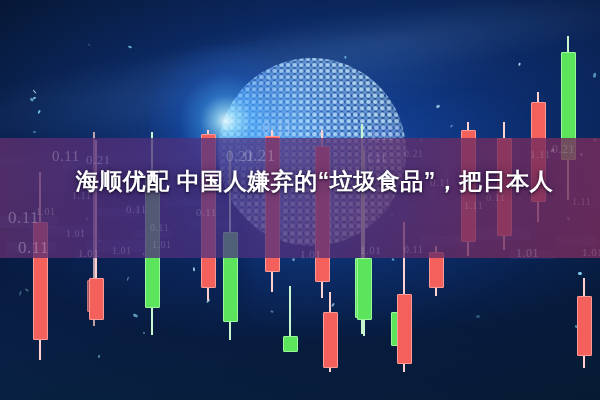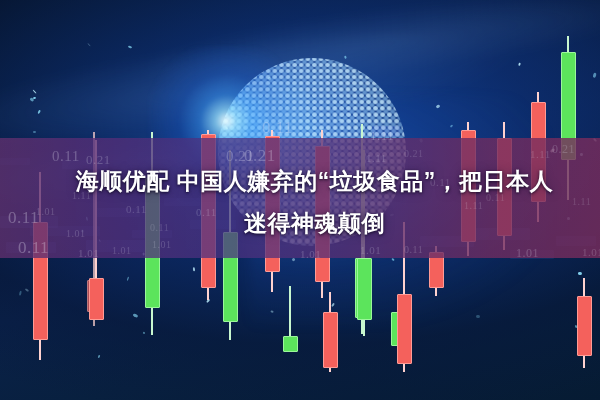--- a/index.html
+++ b/index.html
@@ -330,16 +330,15 @@
       <div class="num" style="left: 516px; top: 246px; font-size: 12px; opacity: 0.46;">1.01</div>
       <div class="num" style="left: 582px; top: 246px; font-size: 11px; opacity: 0.4;">1.01</div>
       <div class="num" style="left: 486px; top: 192px; font-size: 10px; opacity: 0.34;">0.11</div>
       <div class="num" style="left: 572px; top: 196px; font-size: 10px; opacity: 0.32;">1.11</div>
       <div class="num" style="left: 150px; top: 222px; font-size: 10px; opacity: 0.34;">0.11</div>
       <div class="num" style="left: 404px; top: 148px; font-size: 10px; opacity: 0.34;">0.21</div>
     </div>
 
   <div id="headline">
     <span class="ln">海顺优配 中国人嫌弃的“垃圾食品”，把日本人</span>
-    <span class="ln">迷得神魂颠倒</span>
   </div>
 
 </div>
 
 </body></html>

